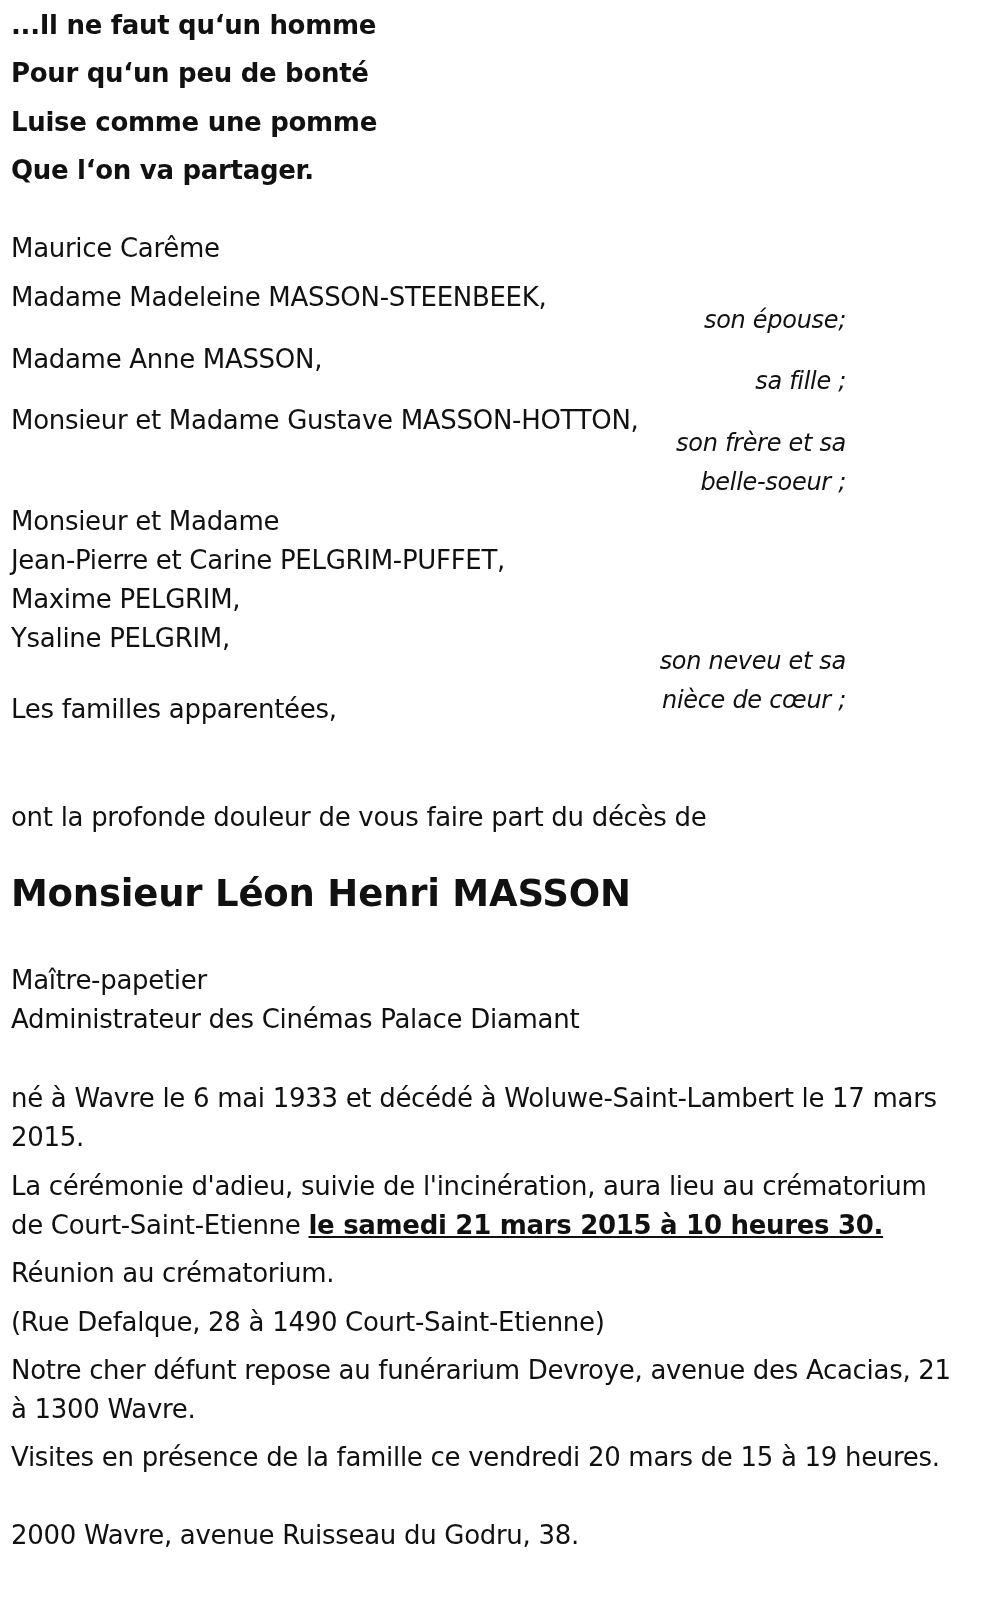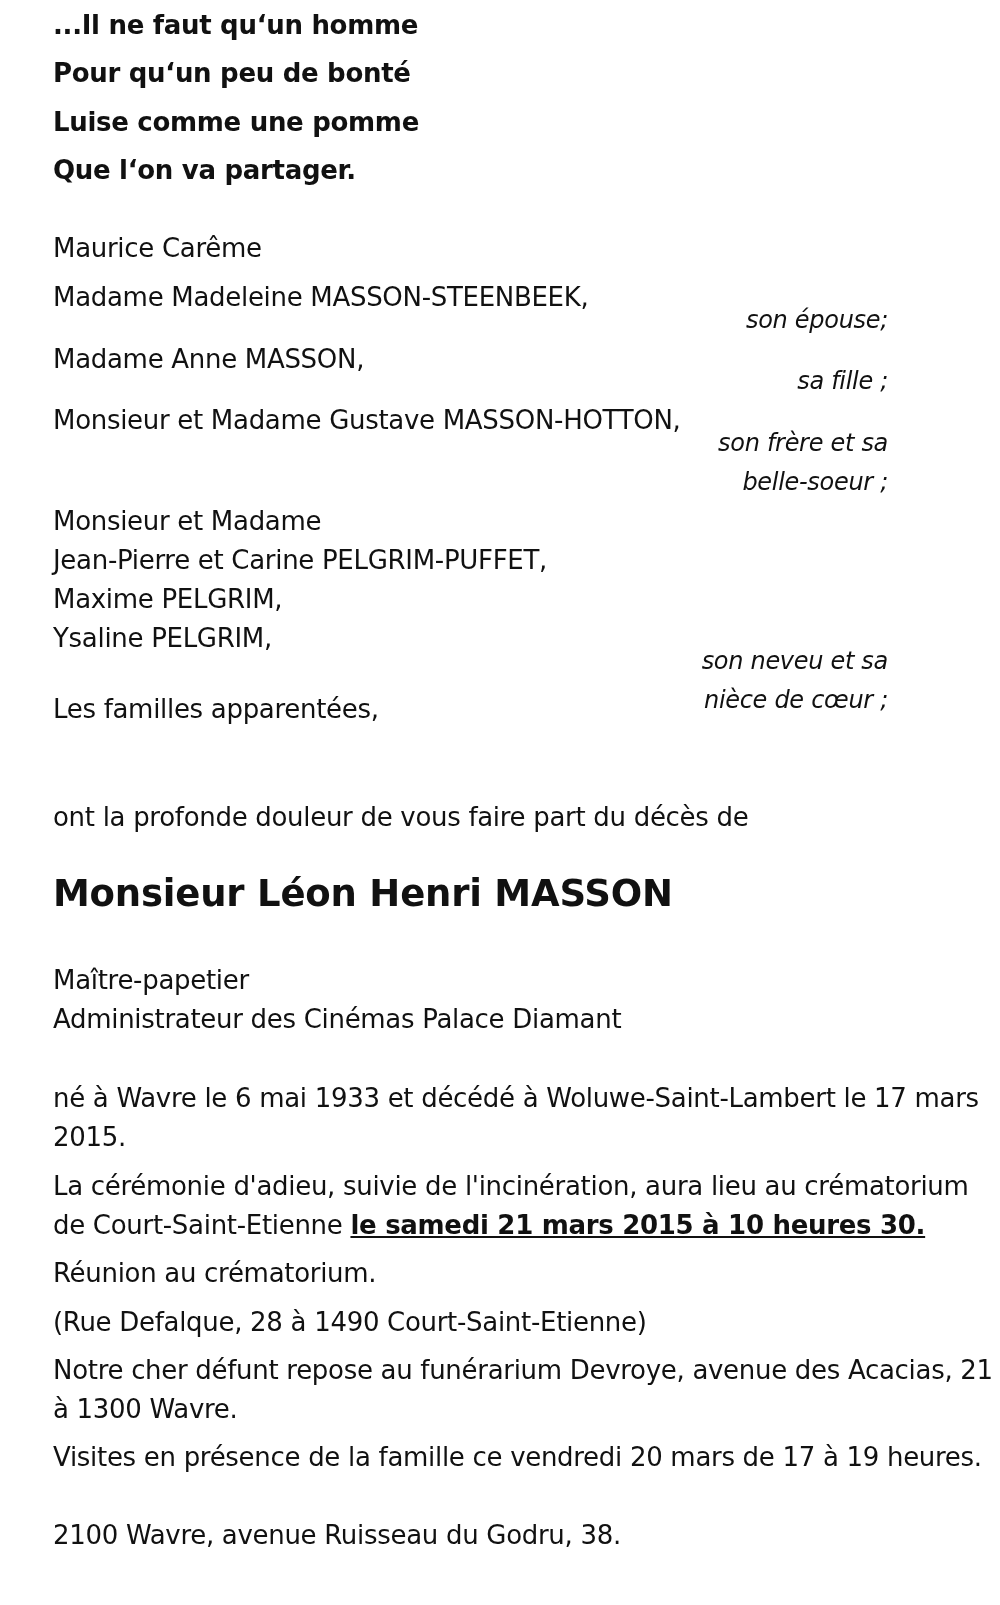--- a/index.html
+++ b/index.html
@@ -14,21 +14,20 @@
       overflow: hidden;
       font-family: "DejaVu Sans", sans-serif;
       color: #111111;
     }
     .doc {
       position: absolute;
       left: 0;
       top: 0;
       width: 880px;
       height: 1605px;
-      margin-left: 42px;
     }
     .ln {
       position: absolute;
       left: 11px;
       font-size: 26px;
       line-height: 34px;
       white-space: nowrap;
       letter-spacing: -0.3px;
     }
     .poem {
@@ -98,16 +97,16 @@
   <div class="ln" style="top:1208px;">
     <span>de Court-Saint-Etienne </span><span class="b">le samedi 21 mars 2015 à 10 heures 30.</span>
   </div>
 
   <div class="ln" style="top:1256px;">Réunion au crématorium.</div>
   <div class="ln" style="top:1305px;">(Rue Defalque, 28 à 1490 Court-Saint-Etienne)</div>
 
   <div class="ln" style="top:1353px;">Notre cher défunt repose au funérarium Devroye, avenue des Acacias, 21</div>
   <div class="ln" style="top:1392px;">à 1300 Wavre.</div>
 
-  <div class="ln" style="top:1440px;">Visites en présence de la famille ce vendredi 20 mars de 17 à 19 heures.</div>
+  <div class="ln" style="top:1440px;">Visites en présence de la famille ce vendredi 20 mars de 15 à 19 heures.</div>
 
-  <div class="ln" style="top:1518px;">2100 Wavre, avenue Ruisseau du Godru, 38.</div>
+  <div class="ln" style="top:1518px;">2000 Wavre, avenue Ruisseau du Godru, 38.</div>
 </div>
 
 </body></html>

